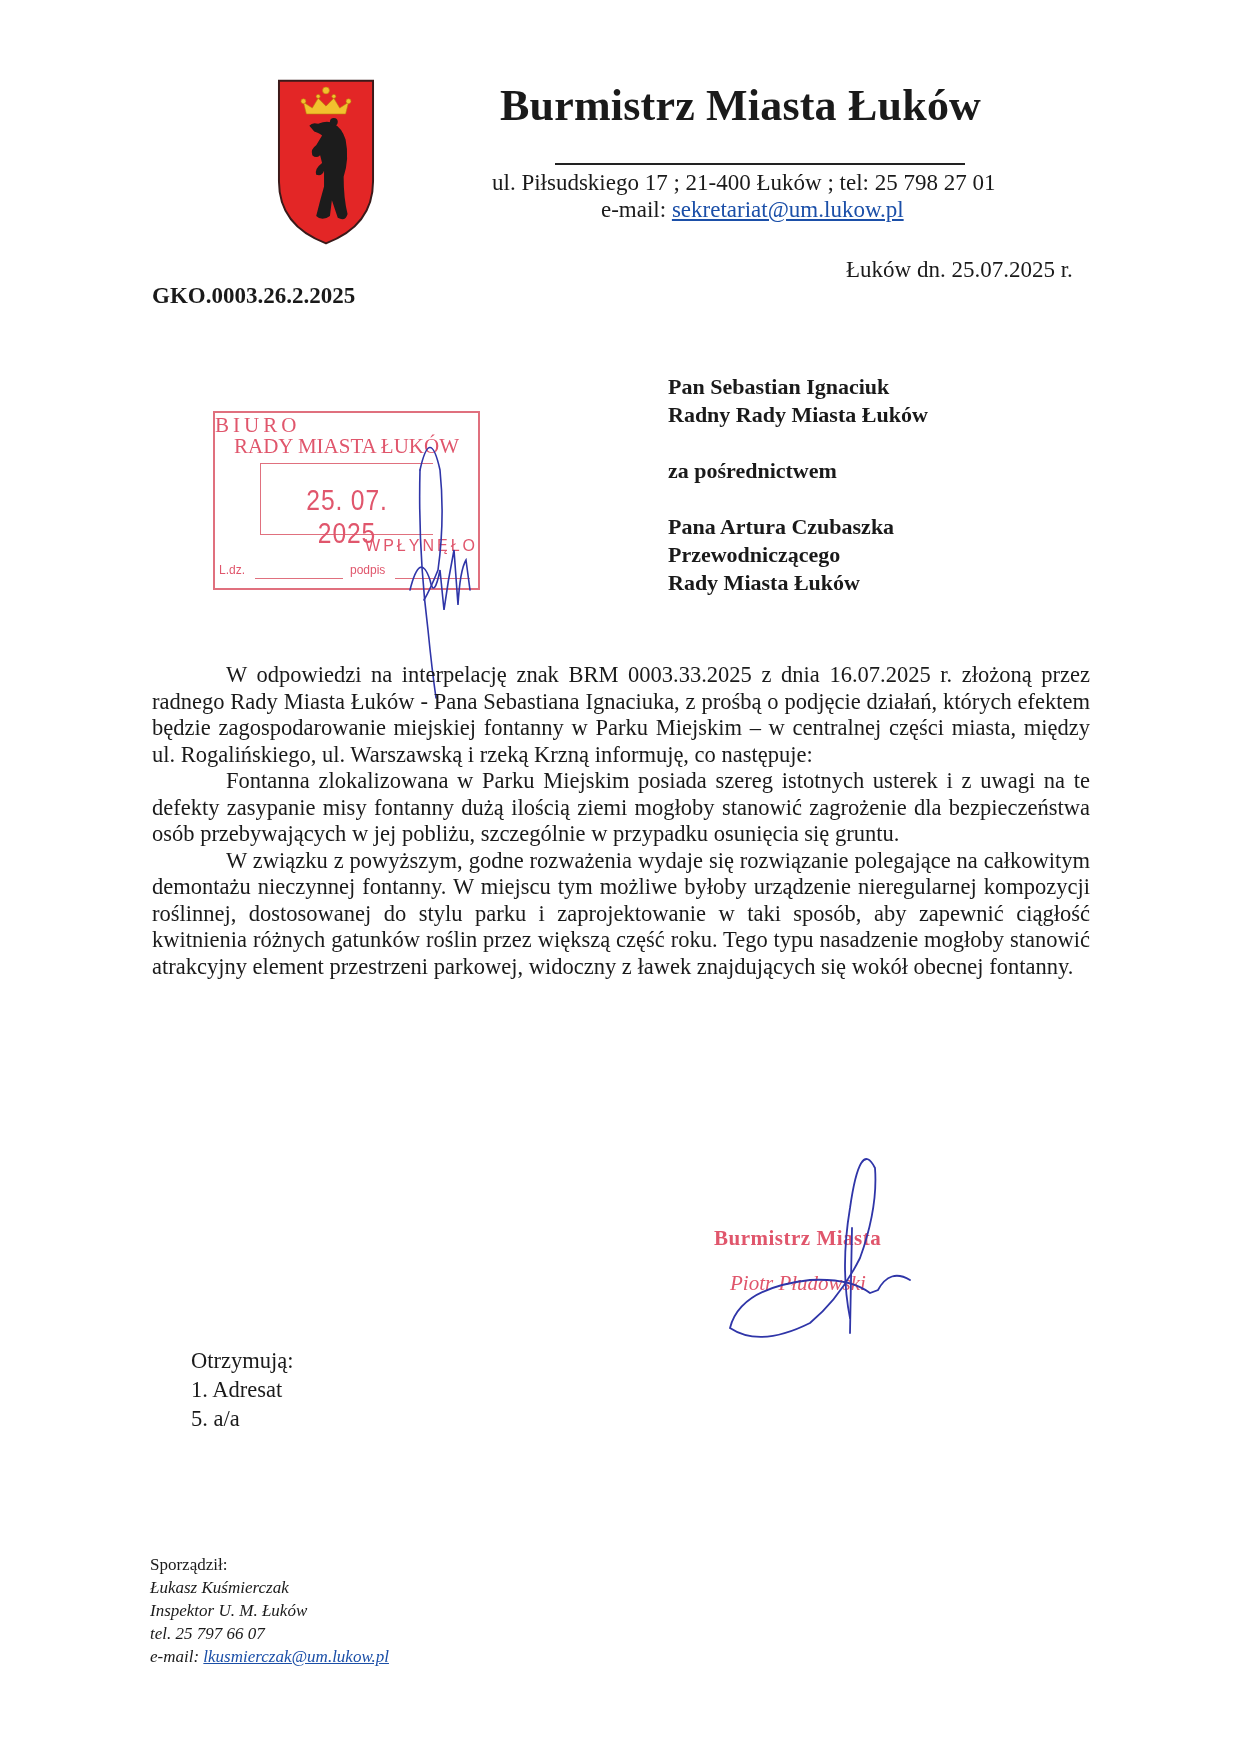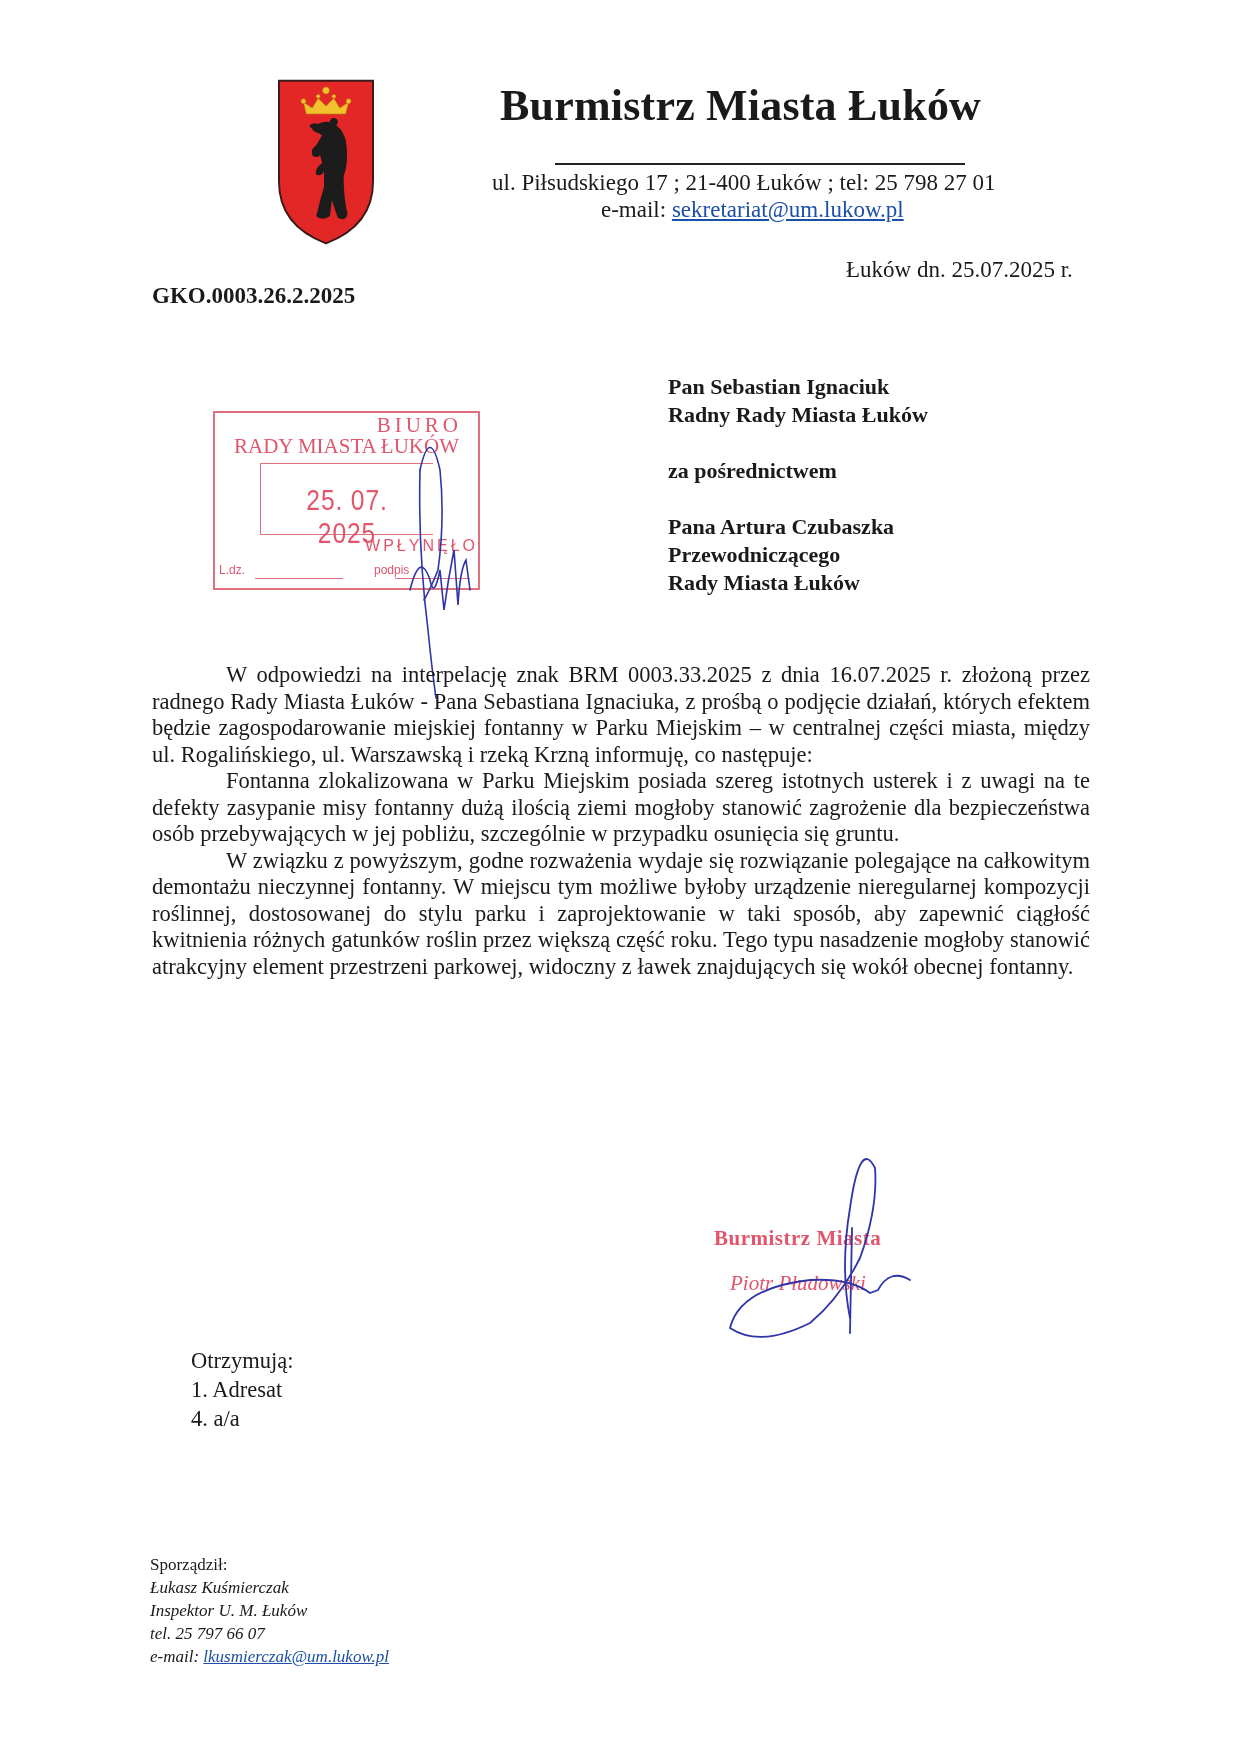--- a/index.html
+++ b/index.html
@@ -19,28 +19,28 @@
 
     #ref { left: 152px; top: 283px; font-size: 23px; font-weight: bold; white-space: nowrap; }
     #date { left: 846px; top: 257px; font-size: 23px; white-space: nowrap; }
 
     
     #recipient { left: 668px; top: 373px; font-size: 22px; font-weight: bold; line-height: 28px; }
     #recipient .gap { height: 28px; }
 
     
     #stamp { left: 213px; top: 411px; width: 263px; height: 175px; border: 2px solid #e0707e; color: #e0566c; }
-    #stamp .s1 { position: absolute; left: 0; right: 16px; top: 0px; text-align: right; font-size: 21px; letter-spacing: 4px; font-family: "Liberation Serif", serif; }
+    #stamp .s1 { position: absolute; left: 0; right: 0; top: 0px; text-align: left; font-size: 21px; letter-spacing: 4px; font-family: "Liberation Serif", serif; }
     #stamp .s2 { position: absolute; left: 0; right: 0; top: 21px; text-align: center; font-size: 21px; font-family: "Liberation Serif", serif; }
     #stamp .datebox { position: absolute; left: 45px; top: 50px; width: 172px; height: 70px; border: 1.5px solid #e0707e; border-right: none; }
     #stamp .sd { position: absolute; left: 0; right: 0; top: 20px; text-align: center; font-size: 29px; font-family: "Liberation Sans Narrow", "Liberation Sans", sans-serif; transform: scaleX(0.85); letter-spacing: 1px; }
     #stamp .s3 { position: absolute; left: 0; right: 0; top: 124px; text-align: right; font-size: 16px; letter-spacing: 3px; font-family: "Liberation Sans", sans-serif; }
     #stamp .s4 { position: absolute; left: 4px; top: 150px; font-size: 12px; font-family: "Liberation Sans", sans-serif; }
     #stamp .line1 { position: absolute; left: 40px; top: 165px; width: 88px; border-top: 1px solid #e0707e; }
-    #stamp .s5 { position: absolute; left: 135px; top: 150px; font-size: 12px; font-family: "Liberation Sans", sans-serif; margin-left: 24px; }
+    #stamp .s5 { position: absolute; left: 135px; top: 150px; font-size: 12px; font-family: "Liberation Sans", sans-serif; }
     #stamp .line2 { position: absolute; left: 180px; top: 165px; width: 75px; border-top: 1px solid #e0707e; }
 
     #scribble1 { left: 400px; top: 430px; width: 90px; height: 270px; }
 
     
     #body { left: 152px; top: 662px; width: 938px; font-size: 22.5px; line-height: 26.5px; text-align: justify; }
     #body p { margin: 0; text-indent: 74px; }
 
     
     #sigstamp { left: 714px; top: 1226px; color: #e0566c; }
@@ -127,21 +127,21 @@
   <div class="t2">Piotr Płudowski</div>
 </div>
 <svg id="scribble2" class="abs" viewBox="0 0 230 190" fill="none" stroke="#2f35a8" stroke-width="1.8" stroke-linecap="round">
   <path d="M150,170 Q140,120 150,60 Q160,-10 175,20 Q178,60 160,110 Q140,150 110,175 Q60,200 30,180 Q40,140 110,132 Q150,130 170,145 L178,142 Q190,120 210,132"></path>
   <path d="M152,80 L150,185"></path>
 </svg>
 
 <div id="recv" class="abs">
   <div>Otrzymują:</div>
   <div>1. Adresat</div>
-  <div>4. a/a</div>
+  <div>5. a/a</div>
 </div>
 
 <div id="info" class="abs">
 </div>
 
 <div id="prep" class="abs">
   <div>Sporządził:</div>
   <div class="it">Łukasz Kuśmierczak</div>
   <div class="it">Inspektor  U. M. Łuków</div>
   <div class="it">tel. 25 797 66 07</div>

